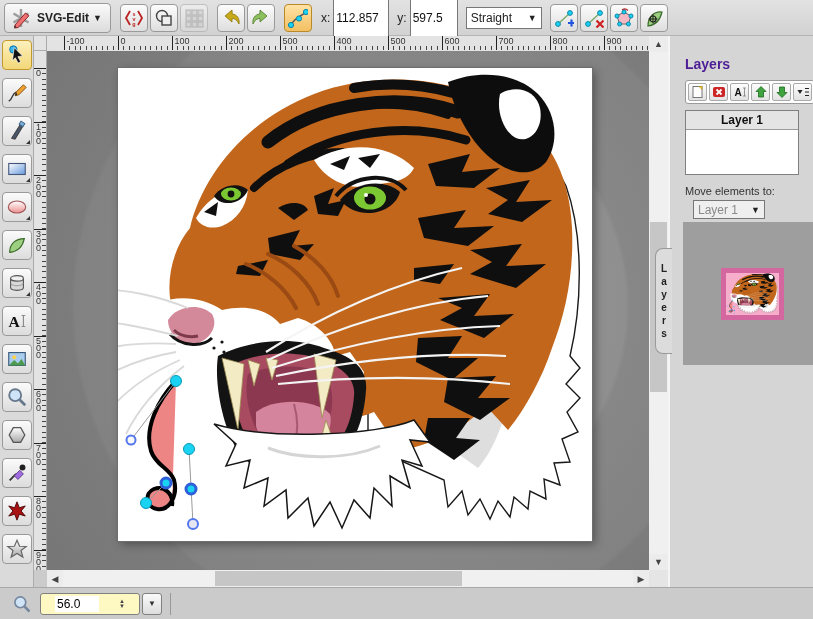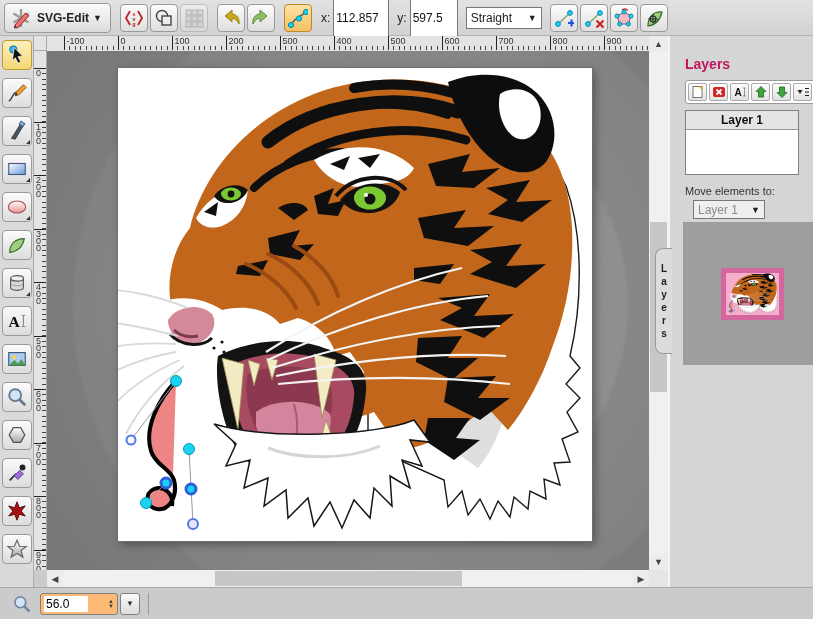--- a/index.html
+++ b/index.html
@@ -61,21 +61,21 @@
   #vthumb{position:absolute;left:1px;top:186px;width:17px;height:170px;background:#c6c6c6;}
   #hscroll{position:absolute;left:47px;top:570px;width:602px;height:17px;background:#f0f0f0;}
   #hscroll .arrow{position:absolute;top:0;width:16px;height:17px;display:flex;align-items:center;
       justify-content:center;font-size:9px;color:#444;background:#ececec;}
   #hthumb{position:absolute;top:1px;left:168px;width:247px;height:15px;background:#c6c6c6;}
   #corner-br{position:absolute;left:649px;top:570px;width:19px;height:17px;background:#e5e5e5;}
   
   #divider{position:absolute;left:668px;top:36px;width:2px;height:551px;background:#f5f5f5;}
   #right-panel{position:absolute;left:670px;top:36px;width:143px;height:551px;background:#d5d5d5;
       box-sizing:border-box;padding:20px 0 0 15px;}
-  #layers-title{font-size:14px;font-weight:bold;color:#be185d;margin-bottom:8px;}
+  #layers-title{font-size:14px;font-weight:bold;color:#4c1d95;margin-bottom:8px;}
   #layer-btns{display:flex;gap:2px;background:#fff;border:1px solid #9a9a9a;border-radius:3px;
       padding:2px;width:fit-content;margin-bottom:6px;}
   .lyr-btn{width:17px;height:16px;border:1px solid #aaa;border-radius:2px;
       background:linear-gradient(#fdfdfd,#e2e2e2);display:flex;align-items:center;justify-content:center;}
   #layer-list{width:112px;border:1px solid #808080;background:#fff;margin-bottom:10px;}
   #layer-list .hdr{background:#e4e4e4;border-bottom:1px solid #9a9a9a;font-weight:bold;
       text-align:center;font-size:12px;padding:2px 0;color:#111;}
   #layer-list .body{height:44px;}
   #move-label{font-size:11px;color:#333;margin-bottom:3px;}
   .selectbox.dim{color:#8a8a8a;background:#efefef;min-width:62px;height:17px;}
@@ -85,21 +85,21 @@
   #thumb-inner{width:53px;height:42px;background:#f6aecb;overflow:hidden;}
   #layers-tab{position:absolute;left:655px;top:248px;width:16px;height:104px;background:#dcdcdc;
       border:1px solid #9a9a9a;border-right:none;border-radius:8px 0 0 8px;z-index:5;
       display:flex;align-items:center;justify-content:center;}
   #layers-tab span{font-size:10px;font-weight:bold;color:#222;line-height:13px;white-space:pre-line;
       text-align:center;}
   
   #bottombar{position:absolute;left:0;top:587px;width:813px;height:32px;background:#cbcbcb;
       border-top:1px solid #a8a8a8;box-sizing:border-box;display:flex;align-items:center;padding-left:12px;}
   #zoom-box{display:flex;align-items:center;height:20px;border:1px solid #808080;border-radius:3px;
-      background:#fdba74;margin-left:8px;padding:0 3px;width:70px;justify-content:space-between;}
+      background:#fef9c3;margin-left:8px;padding:0 14px;width:70px;justify-content:space-between;}
   #zoom-box input{border:none;outline:none;width:40px;font-size:12px;font-family:"Liberation Sans",sans-serif;}
   .spinner{display:flex;flex-direction:column;font-size:6px;line-height:5px;color:#444;}
   #zoom-dd{width:18px;height:20px;border:1px solid #808080;border-radius:3px;margin-left:2px;
       background:linear-gradient(#fafafa,#ddd);display:flex;align-items:center;justify-content:center;
       font-size:8px;color:#333;}
   .vline{width:1px;height:22px;background:#999;margin-left:8px;}
   svg{display:block;}
 </style>
 </head>
 <body>

